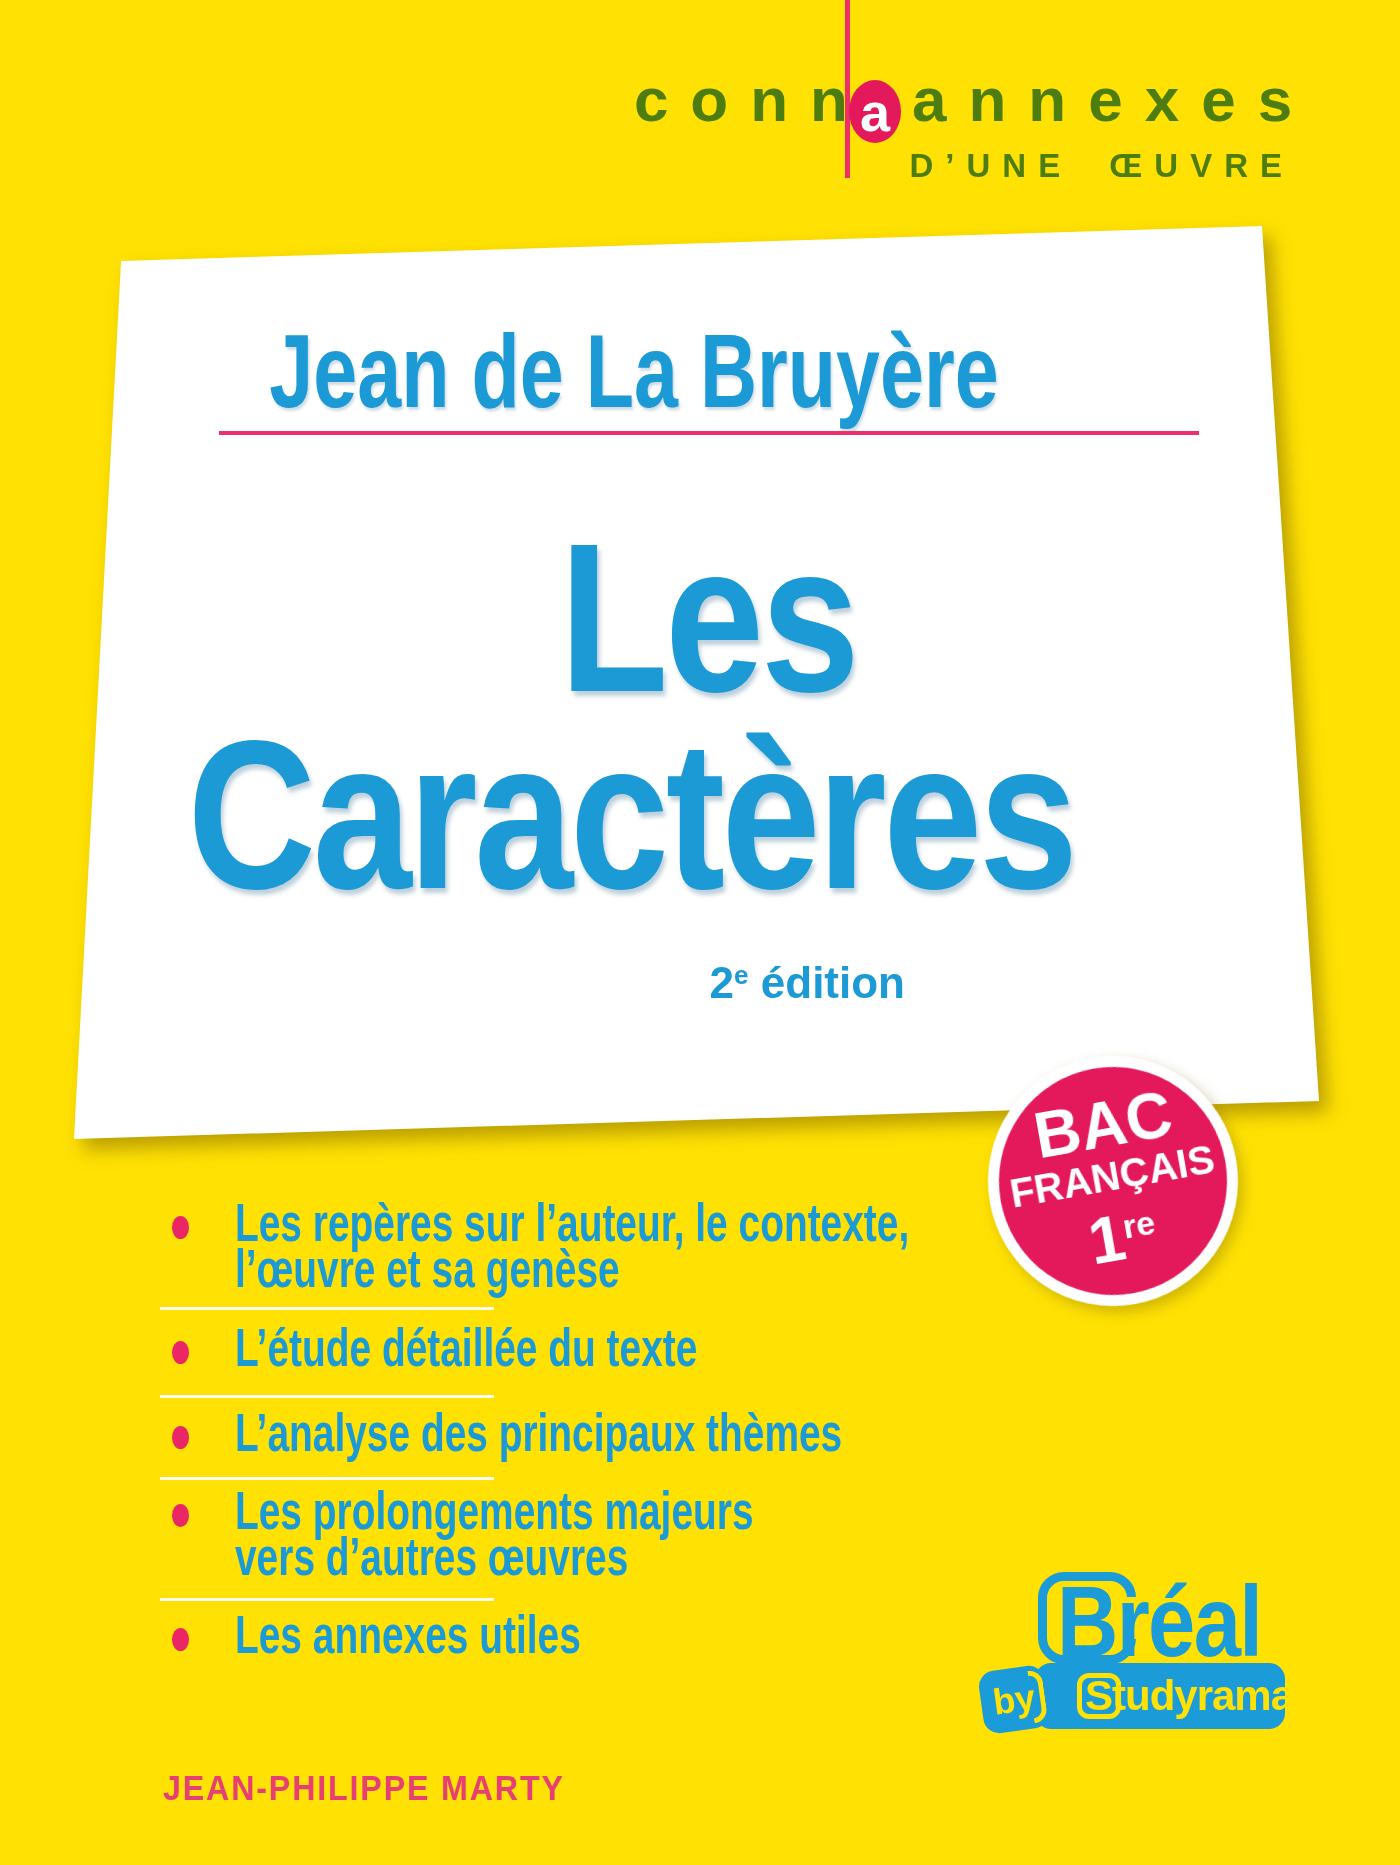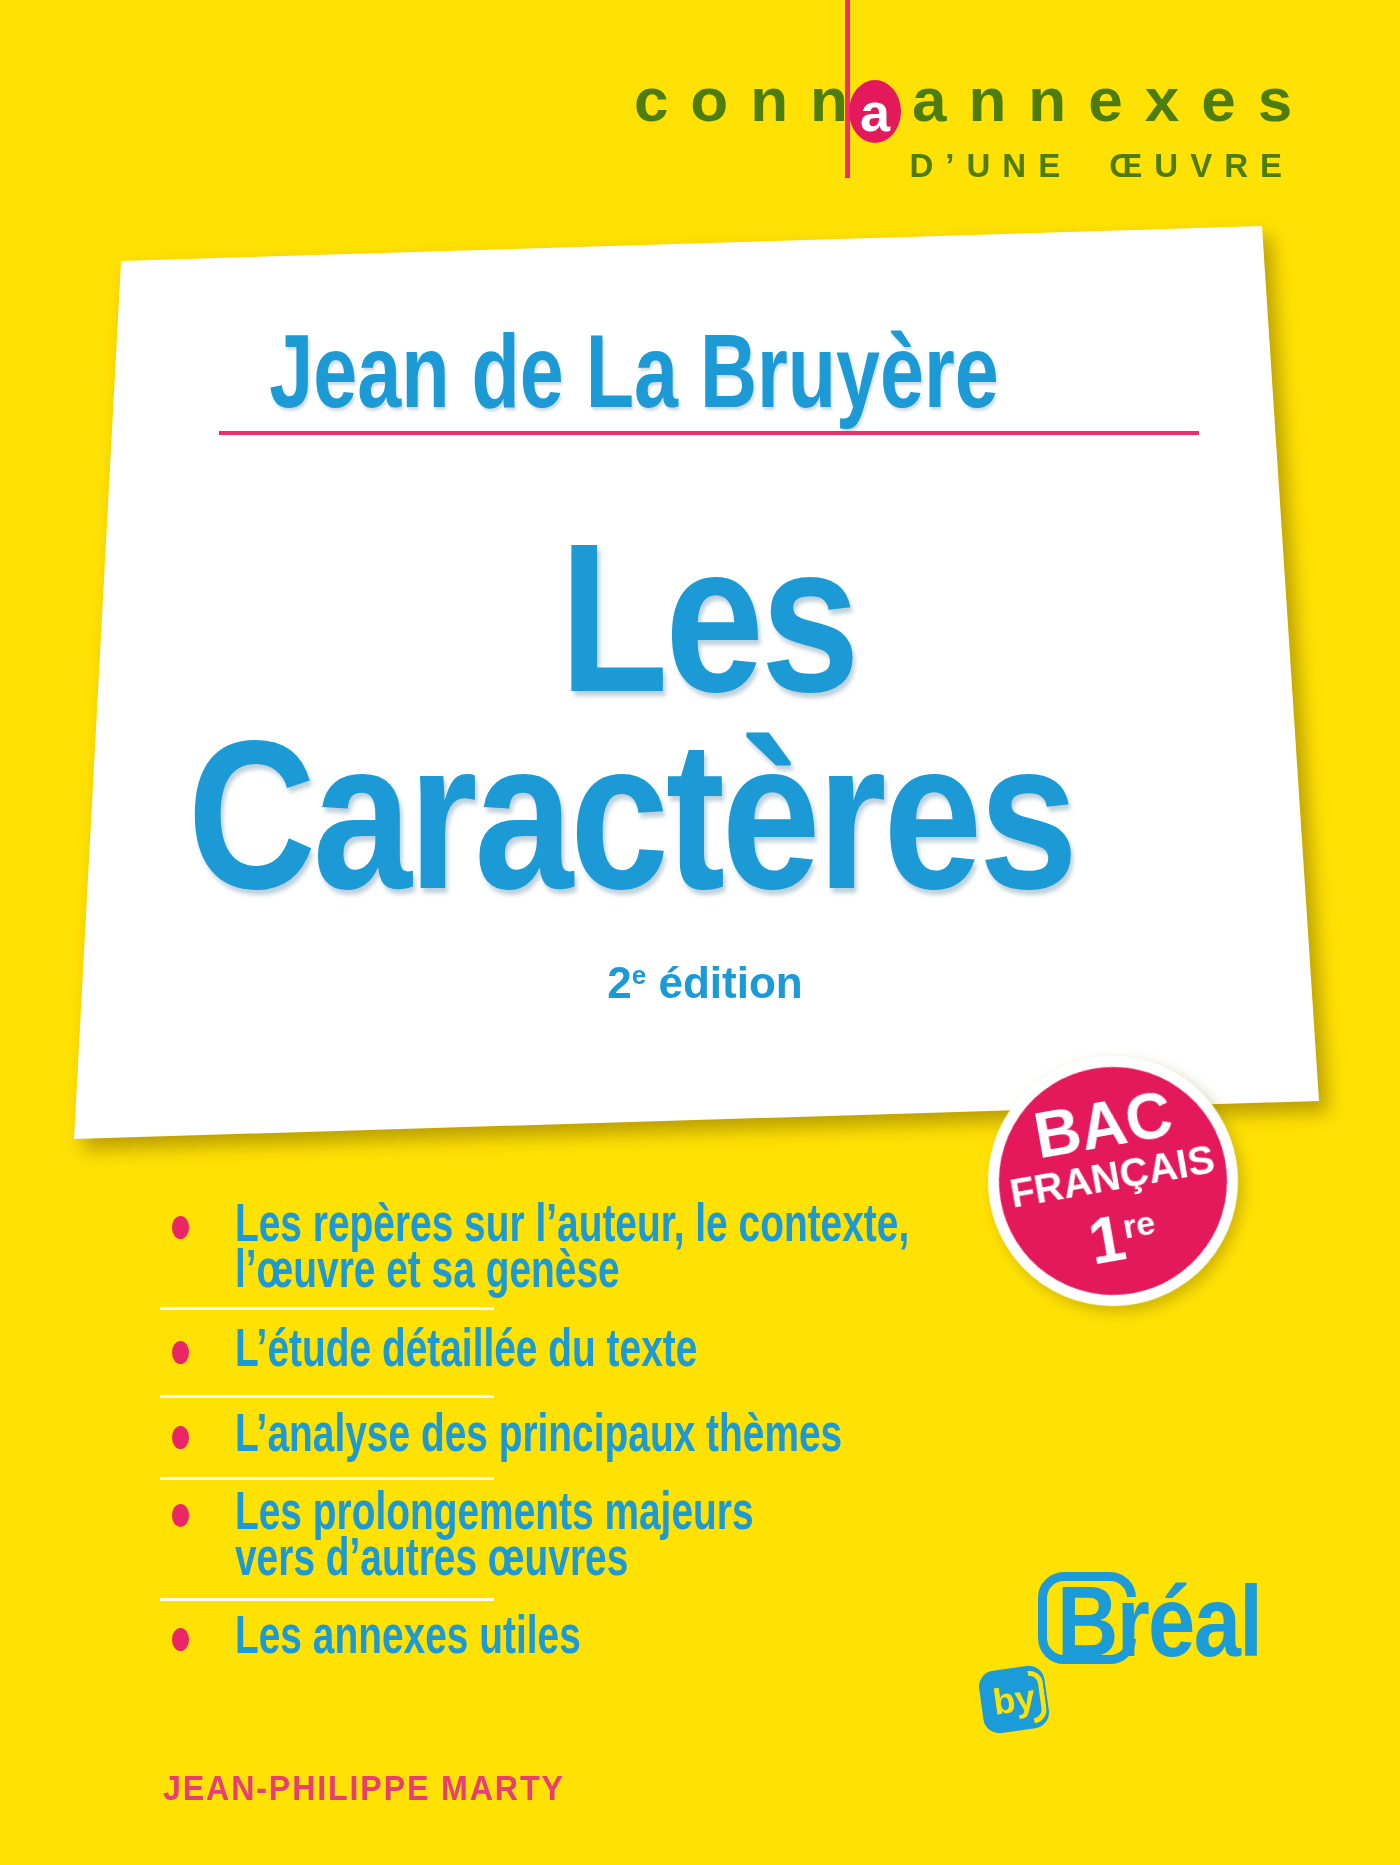--- a/index.html
+++ b/index.html
@@ -47,21 +47,21 @@
   .card-rule{left:145px;top:205px;width:980px;height:4px;background:#EE2F6C;}
   .t-les,.t-car{
     font-weight:bold;color:#1B9AD6;font-size:212px;line-height:200px;
     text-align:center;transform:scaleX(.84);transform-origin:center;
     white-space:nowrap;text-shadow:3px 5px 5px rgba(110,150,175,.45);
     letter-spacing:-4px;
   }
   .t-les{left:0;top:292px;width:1268px;}
   .t-car{left:0;top:489px;width:1114px;}
   .t-edition{
-    left:431px;top:727px;width:400px;text-align:center;
+    left:431px;top:727px;width:400px;text-align:right;
     font-size:44px;font-weight:bold;color:#1B9AD6;line-height:44px;white-space:nowrap;
   }
   .t-edition sup{font-size:26px;vertical-align:14px;}
 
   
   .badge{
     left:988px;top:1056px;width:250px;height:250px;border-radius:50%;
     background:#E3195C;border:11px solid #fff;box-sizing:border-box;
     transform:rotate(-10deg);z-index:2;
     display:flex;flex-direction:column;align-items:center;justify-content:center;
@@ -201,15 +201,19 @@
   </div>
 
   <div class="abs author-bottom">JEAN-PHILIPPE MARTY</div>
 
   <div class="abs pub">
     <div class="b-frame"></div>
     <div class="breal-text">Bréal</div>
     <div class="by-tag">
         <span>by</span>
       </div>
+    <div class="banner">
+      <div class="s-frame"></div>
+      <div class="studyrama-text">Studyrama</div>
+    </div>
   </div>
 
 </div>
 
 </body></html>

